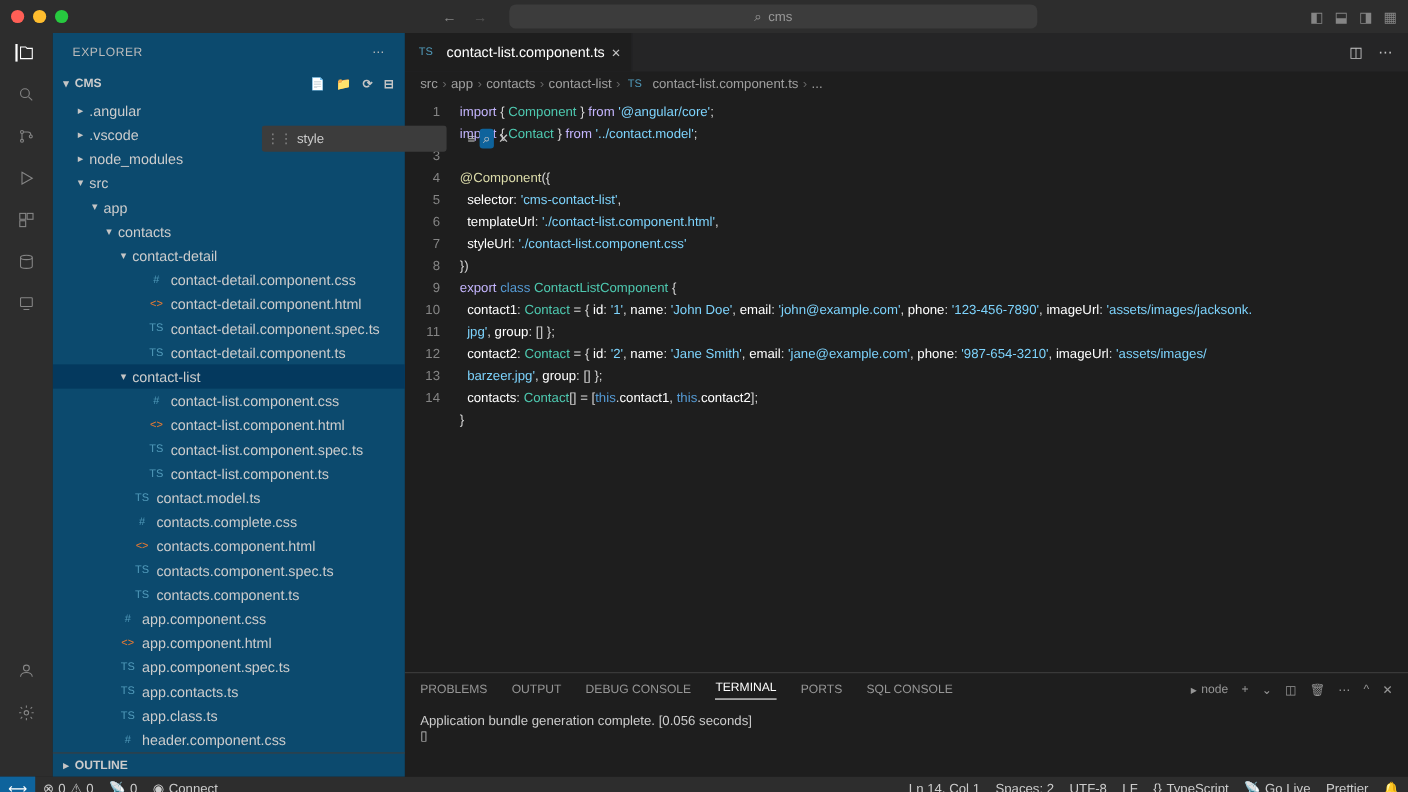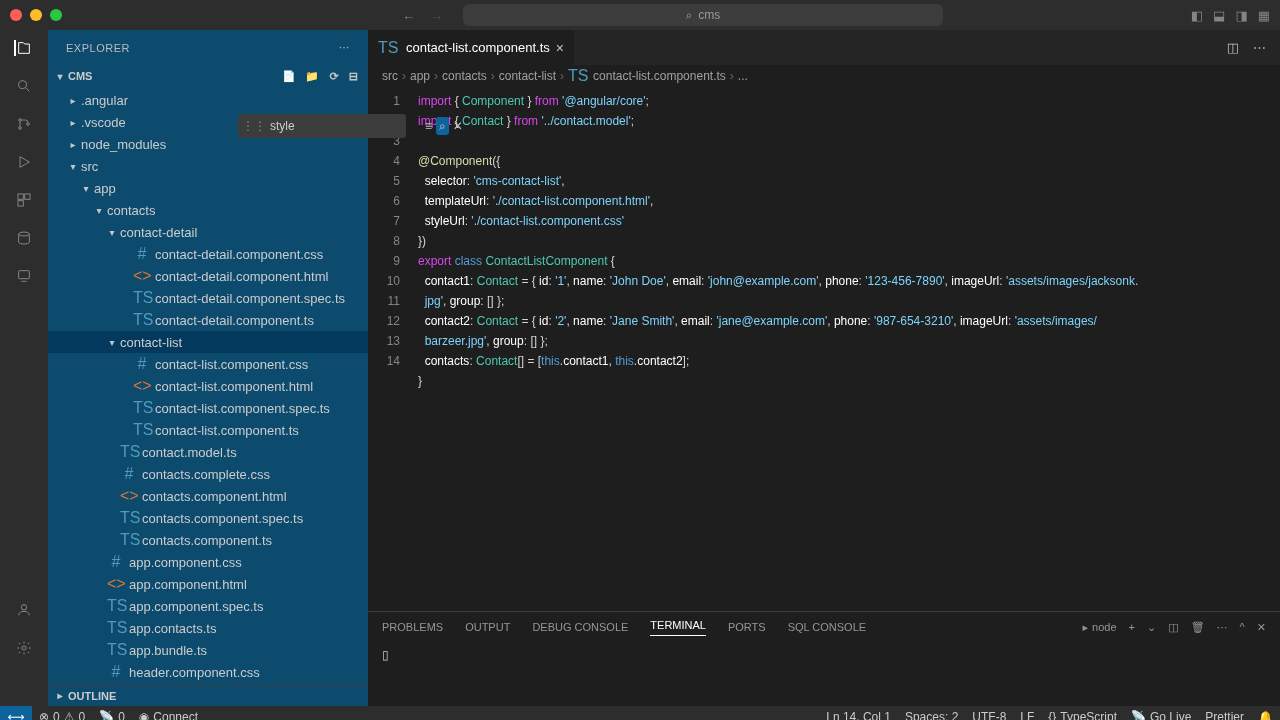--- a/index.html
+++ b/index.html
@@ -25,36 +25,36 @@
 .filter-box { margin: 2px 8px 2px 190px; background: #3c3c3c; border-radius: 3px; height: 24px; display: flex; align-items: center; padding: 0 4px; position: absolute; top: 82px; left: 0; width: 168px; font-size: 12px; }
 .filter-box input { background: transparent; border: none; color: #ccc; flex: 1; outline: none; font-size: 12px; }
 .filter-box .icons { display: flex; gap: 4px; color: #c5c5c5; align-items: center; }
 .filter-box .highlight { background: #0e639c; border-radius: 3px; padding: 2px 3px; }
 
 .tree { flex: 1; overflow: auto; padding-top: 2px; }
 .tree-item { height: 22px; display: flex; align-items: center; font-size: 13px; color: #cccccc; cursor: pointer; }
 .tree-item.selected { background: #04395e; }
 .tree-item .label { white-space: nowrap; }
 .chev { width: 16px; display: inline-flex; justify-content: center; color: #c5c5c5; font-size: 10px; }
-.fi { width: 18px; text-align: center; font-size: 16px; margin-right: 4px; }
+.fi { width: 18px; text-align: center; font-size: 10px; margin-right: 4px; }
 .fi.ts { color: #519aba; } .fi.css { color: #519aba; } .fi.html { color: #e37933; }
 .outline-section { height: 22px; border-top: 1px solid #3c3c3c; display: flex; align-items: center; padding: 0 4px; font-size: 11px; font-weight: 600; }
 
 .editor { flex: 1; display: flex; flex-direction: column; background: #1e1e1e; }
 .tabs { height: 35px; background: #252526; display: flex; align-items: stretch; }
 .tab { display: flex; align-items: center; padding: 0 10px; background: #1e1e1e; color: #ffffff; gap: 6px; font-size: 13px; border-right: 1px solid #252526; }
 .tab .close { color: #c5c5c5; font-size: 14px; }
 .tab-actions { margin-left: auto; display: flex; align-items: center; gap: 14px; padding-right: 14px; color: #c5c5c5; }
 .breadcrumb { height: 22px; display: flex; align-items: center; padding: 0 14px; color: #a0a0a0; font-size: 12px; gap: 4px; }
 .bc-sep { color: #666; }
 
 .code { flex: 1; display: flex; font-family: 'Menlo', 'Consolas', monospace; font-size: 12px; line-height: 20px; padding-top: 4px; overflow: hidden; }
 .gutter { width: 50px; text-align: right; color: #858585; padding-right: 18px; }
 .code-lines { flex: 1; white-space: pre; color: #d4d4d4; }
-.k { color: #d946ef; } .t { color: #4ec9b0; } .s { color: #7dd3fc; } .f { color: #dcdcaa; } .p { color: #ffffff; } .c { color: #569cd6; }
+.k { color: #c4b5fd; } .t { color: #4ec9b0; } .s { color: #7dd3fc; } .f { color: #dcdcaa; } .p { color: #ffffff; } .c { color: #569cd6; }
 
 .panel { height: 95px; border-top: 1px solid #3c3c3c; display: flex; flex-direction: column; }
 .panel-tabs { height: 30px; display: flex; align-items: center; padding: 0 14px; gap: 22px; font-size: 11px; color: #969696; }
 .panel-tabs .active { color: #fff; border-bottom: 1px solid #fff; padding-bottom: 4px; }
 .panel-actions { margin-left: auto; display: flex; gap: 12px; align-items: center; }
 .panel-content { flex: 1; padding: 6px 14px; font-family: 'Menlo', monospace; font-size: 12px; color: #cccccc; }
 
 .statusbar { height: 22px; background: #2d2d2d; display: flex; align-items: center; font-size: 12px; color: #cccccc; }
 .sb-remote { background: #0e639c; width: 32px; height: 100%; display: flex; align-items: center; justify-content: center; color: #fff; }
 .sb-item { padding: 0 7px; display: flex; align-items: center; gap: 4px; }
@@ -287,21 +287,21 @@
           <span class="label">app.component.spec.ts</span>
         </div>
         <div class="tree-item" style="padding-left: 43px;">
           <span class="chev"></span>
           <span class="fi ts">TS</span>
           <span class="label">app.contacts.ts</span>
         </div>
         <div class="tree-item" style="padding-left: 43px;">
           <span class="chev"></span>
           <span class="fi ts">TS</span>
-          <span class="label">app.bundle.ts</span>
+          <span class="label">app.class.ts</span>
         </div>
         <div class="tree-item" style="padding-left: 43px;">
           <span class="chev"></span>
           <span class="fi css">#</span>
           <span class="label">header.component.css</span>
         </div>
         <div class="tree-item" style="padding-left: 43px;">
           <span class="chev"></span>
         </div>
       </div>
@@ -386,20 +386,21 @@
           <span>+</span>
           <span>⌄</span>
           <span>◫</span>
           <span>🗑</span>
           <span>⋯</span>
           <span>^</span>
           <span>✕</span>
         </div>
       </div>
       <div class="panel-content">
+        <div>Application bundle generation complete. [0.056 seconds]</div>
         <div>▯</div>
       </div>
     </div>
   </div>
 </div>
 
 <div class="statusbar">
   <div class="sb-remote">⟷</div>
   <div class="sb-item">
       <span>⊗</span>

